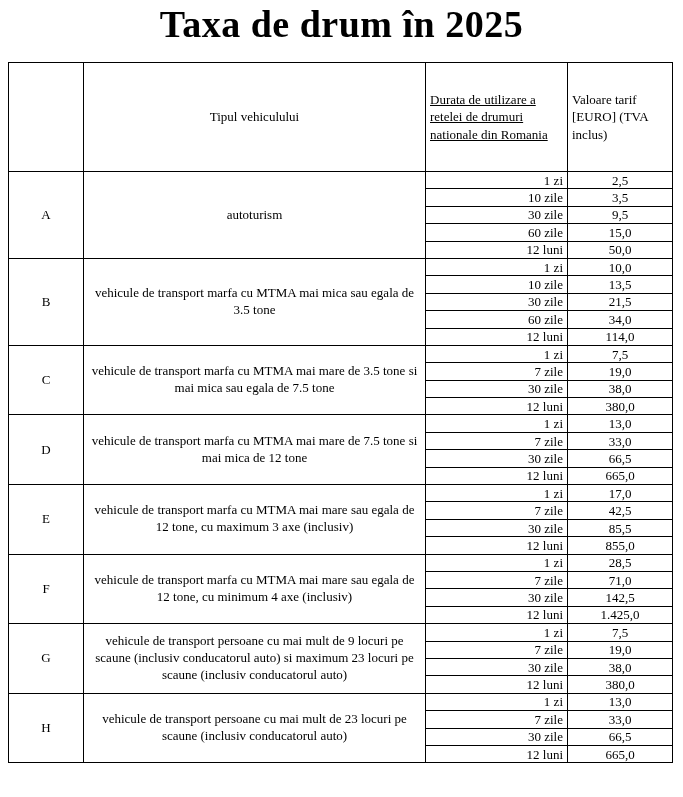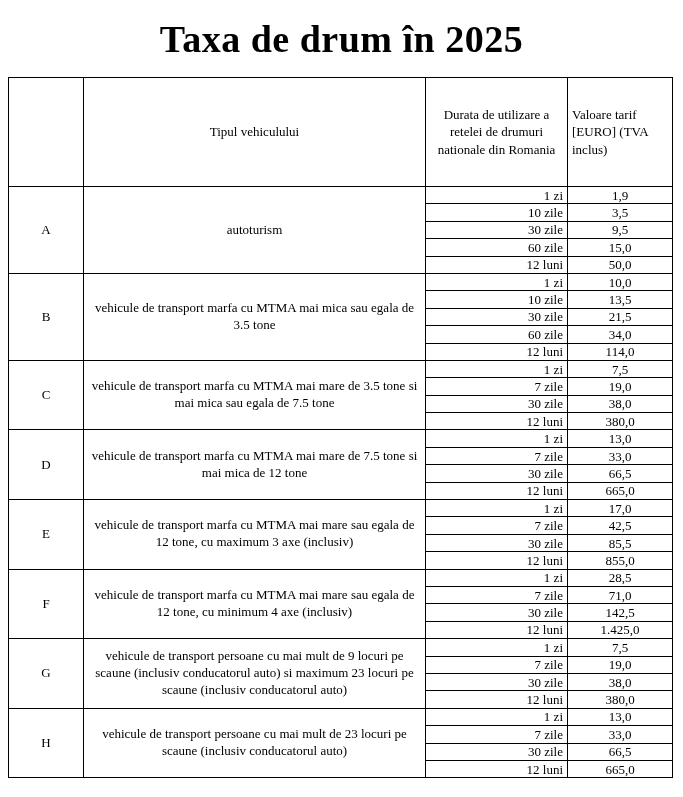--- a/index.html
+++ b/index.html
@@ -13,21 +13,21 @@
     width: 683px;
     height: 797px;
     background: #ffffff;
     box-sizing: border-box;
     overflow: hidden;
   }
   .page-title {
     text-align: center;
     font-size: 38px;
     font-weight: bold;
-    padding-top: 15px;
+    padding-top: 0;
     margin: 0 0 0 0;
     height: 50px;
     line-height: 48px;
     letter-spacing: 0.5px;
   }
   table.tax-table {
     border-collapse: collapse;
     table-layout: fixed;
     margin-left: 8px;
     margin-top: 12px;
@@ -38,21 +38,21 @@
     font-size: 13px;
     font-weight: normal;
     padding: 0 4px;
     overflow: hidden;
   }
   tr.header-row {
     height: 109px;
   }
   th.corner-cell { width: 66px; }
   th.vehicle-header { width: 333px; text-align: center; }
-  th.duration-header { width: 133px; text-align: center; line-height: 1.35; padding: 0 10px; }
+  th.duration-header { width: 133px; text-align: left; line-height: 1.35; padding: 0 10px; text-decoration: underline; }
   th.tariff-header { width: 96px; text-align: left; line-height: 1.35; padding: 0 8px; }
   tr.data-row { height: 17.4px; }
   td.letter-cell {
     text-align: center;
     vertical-align: middle;
     font-weight: bold;
   }
   td.vehicle-cell {
     text-align: center;
     vertical-align: middle;
@@ -84,21 +84,21 @@
         <th class="vehicle-header">Tipul vehiculului</th>
         <th class="duration-header">Durata de utilizare a retelei de drumuri nationale din Romania</th>
         <th class="tariff-header">Valoare tarif [EURO] (TVA inclus)</th>
       </tr>
     </thead>
     <tbody>
         <tr class="data-row">
           <td rowspan="5" class="letter-cell">A</td>
           <td rowspan="5" class="vehicle-cell">autoturism</td>
           <td class="duration-cell">1 zi</td>
-          <td class="tariff-cell">1,9</td>
+          <td class="tariff-cell">2,5</td>
         </tr>
         <tr class="data-row">
           <td class="duration-cell">10 zile</td>
           <td class="tariff-cell">3,5</td>
         </tr>
         <tr class="data-row">
           <td class="duration-cell">30 zile</td>
           <td class="tariff-cell">9,5</td>
         </tr>
         <tr class="data-row">

